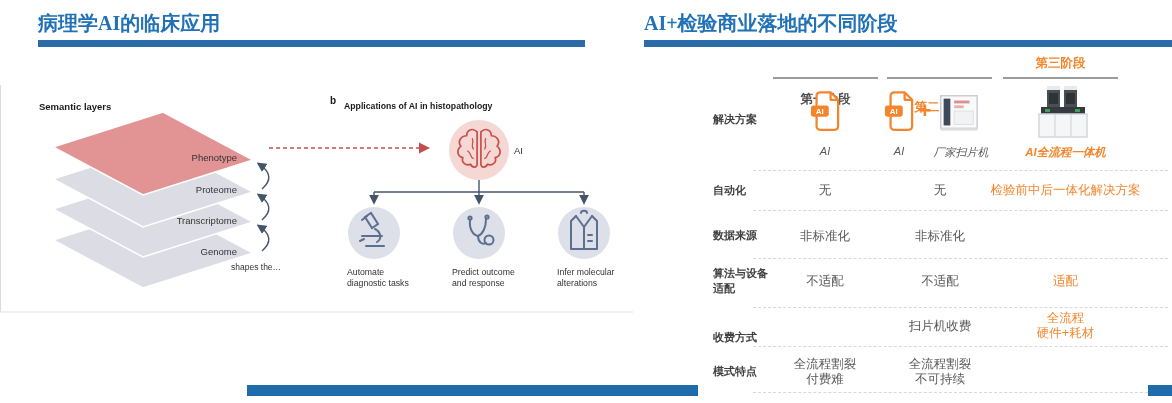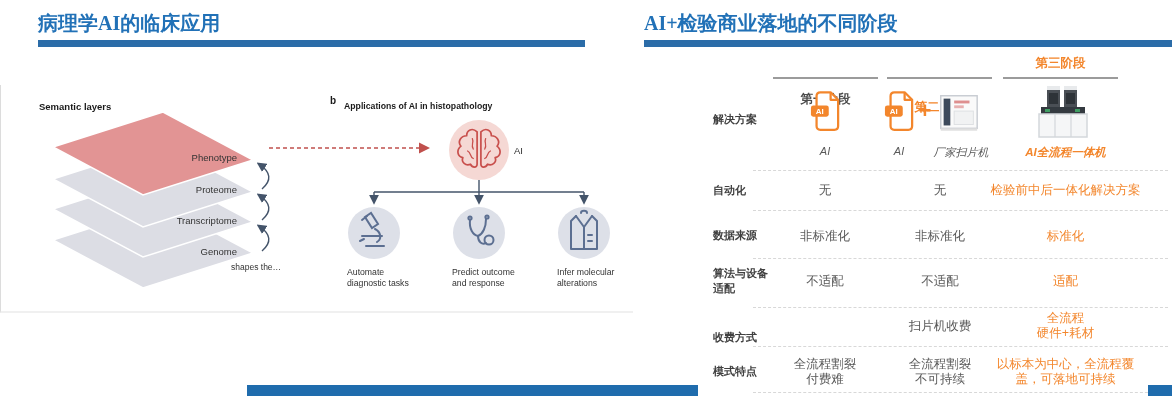--- a/index.html
+++ b/index.html
@@ -196,36 +196,33 @@
   <div class="icon-caption" style="left:869px;width:60px;">AI</div>
   <div class="icon-caption" style="left:921px;width:80px;">厂家扫片机</div>
   <div class="icon-caption orange" style="left:973px;width:185px;">AI全流程一体机</div>
 
   <div class="cell c1" style="top:183px;">无</div>
   <div class="cell c2" style="top:183px;">无</div>
   <div class="cell c3" style="top:183px;">检验前中后一体化解决方案</div>
 
   <div class="cell c1" style="top:229px;">非标准化</div>
   <div class="cell c2" style="top:229px;">非标准化</div>
-  <div class="cell c3" style="top:229px;">标准化</div>
 
   <div class="cell c1" style="top:274px;">不适配</div>
   <div class="cell c2" style="top:274px;">不适配</div>
   <div class="cell c3" style="top:274px;">适配</div>
 
   <div class="cell c3" style="top:311px;">全流程
 硬件+耗材</div>
   <div class="cell c2" style="top:319px;">扫片机收费</div>
 
   <div class="cell c1" style="top:357px;">全流程割裂
 付费难</div>
   <div class="cell c2" style="top:357px;">全流程割裂
 不可持续</div>
-  <div class="cell c3" style="top:357px;">以标本为中心，全流程覆
-盖，可落地可持续</div>
 
   <div class="dashed" style="top:170px;"></div>
   <div class="dashed" style="top:210px;"></div>
   <div class="dashed" style="top:258px;"></div>
   <div class="dashed" style="top:307px;"></div>
   <div class="dashed" style="top:346px;"></div>
   <div class="dashed" style="top:392px;"></div>
 
   <div class="bottom-bar" style="left:247px;width:451px;"></div>
   <div class="bottom-bar" style="left:1148px;width:24px;"></div>

